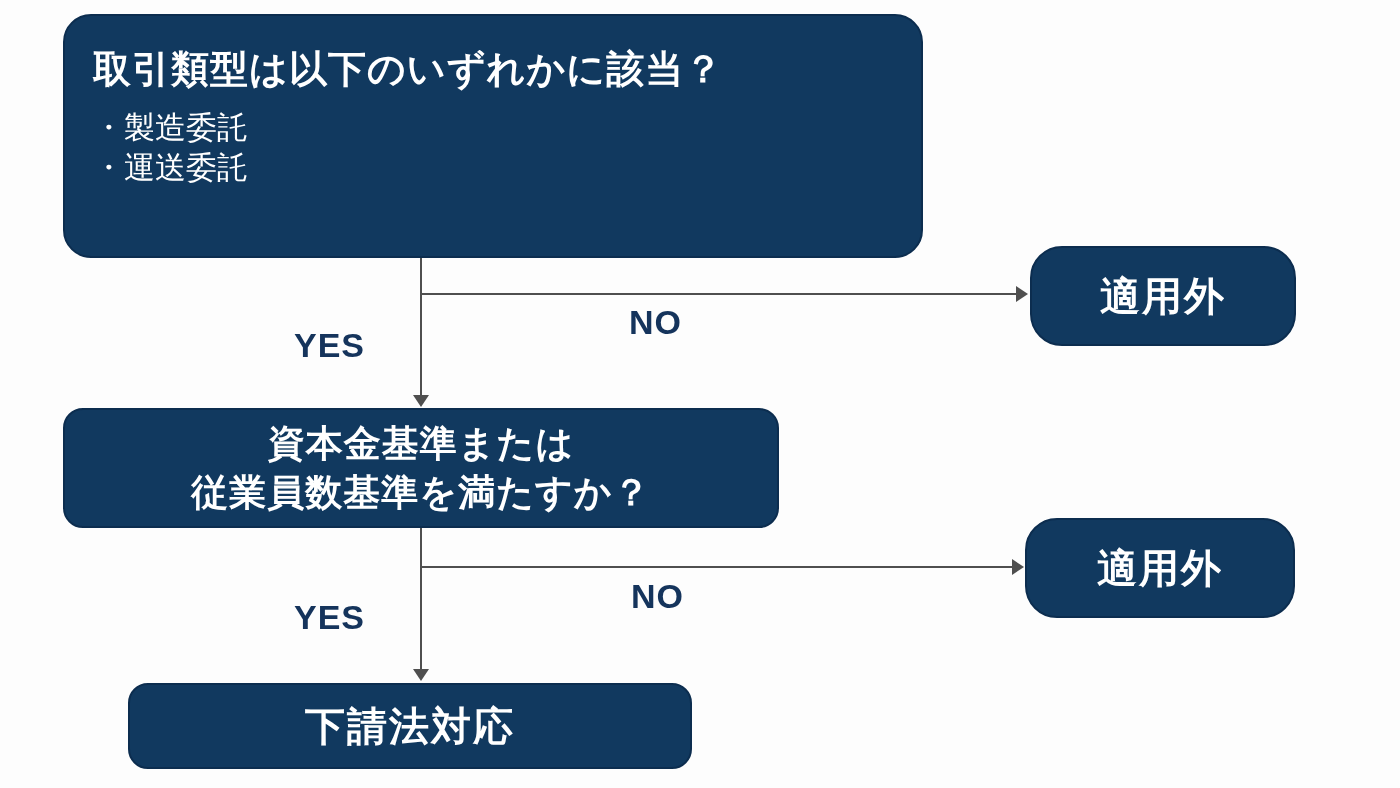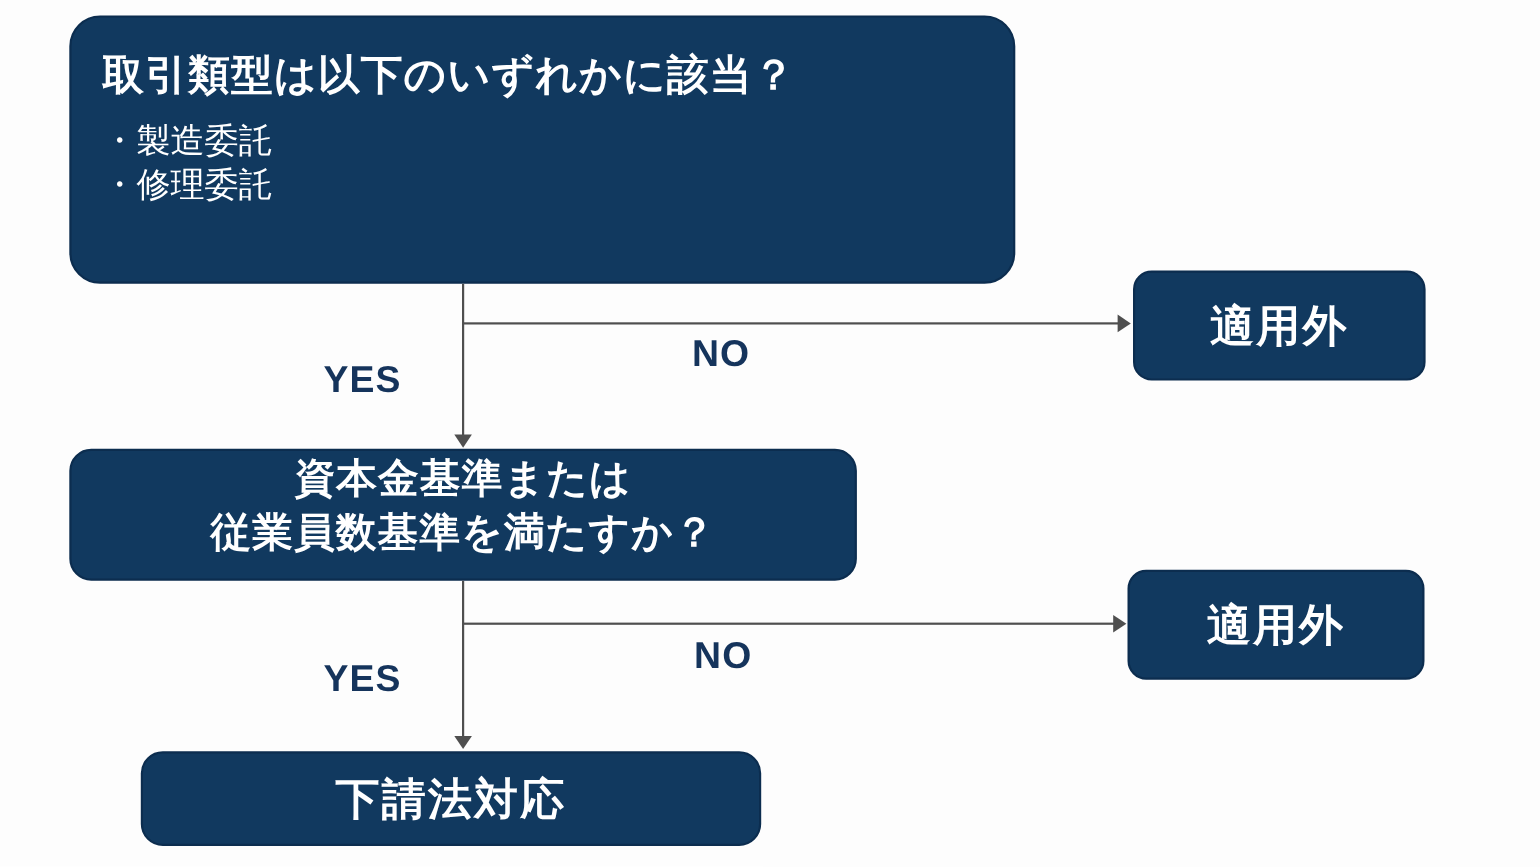--- a/index.html
+++ b/index.html
@@ -51,31 +51,31 @@
     line-height: 40px;
     white-space: nowrap;
   }
   .node-q2 {
     left: 63px; top: 408px;
     width: 716px; height: 120px;
     border-radius: 20px;
     display: flex;
     flex-direction: column;
     align-items: center;
-    justify-content: flex-start;
+    justify-content: center;
   }
   .node-q2 .q2-line {
     font-size: 37px;
     font-weight: 700;
     line-height: 49px;
     letter-spacing: 1px;
     white-space: nowrap;
   }
   .node-result {
-    border-radius: 17px;
+    border-radius: 32px;
     display: flex;
     align-items: center;
     justify-content: center;
     font-size: 40px;
     font-weight: 700;
     letter-spacing: 2px;
     white-space: nowrap;
   }
   .node-na1 { left: 1030px; top: 246px; width: 266px; height: 100px; }
   .node-na2 { left: 1025px; top: 518px; width: 270px; height: 100px; }
@@ -127,21 +127,21 @@
 </head>
 <body>
 
 <div class="canvas">
 
   <div class="node node-q1">
     <div class="q1-title">取引類型は以下のいずれかに該当？</div>
     <div class="q1-columns">
       <ul class="q1-col q1-col-left">
         <li>・製造委託</li>
-        <li>・修理委託</li>
+        <li>・運送委託</li>
       </ul>
       <ul class="q1-col">
       </ul>
     </div>
   </div>
 
   <div class="connector v-line vline1"></div>
   <div class="arrow-down ad1"></div>
   <div class="connector h-line hline1"></div>
   <div class="arrow-right ar1"></div>

